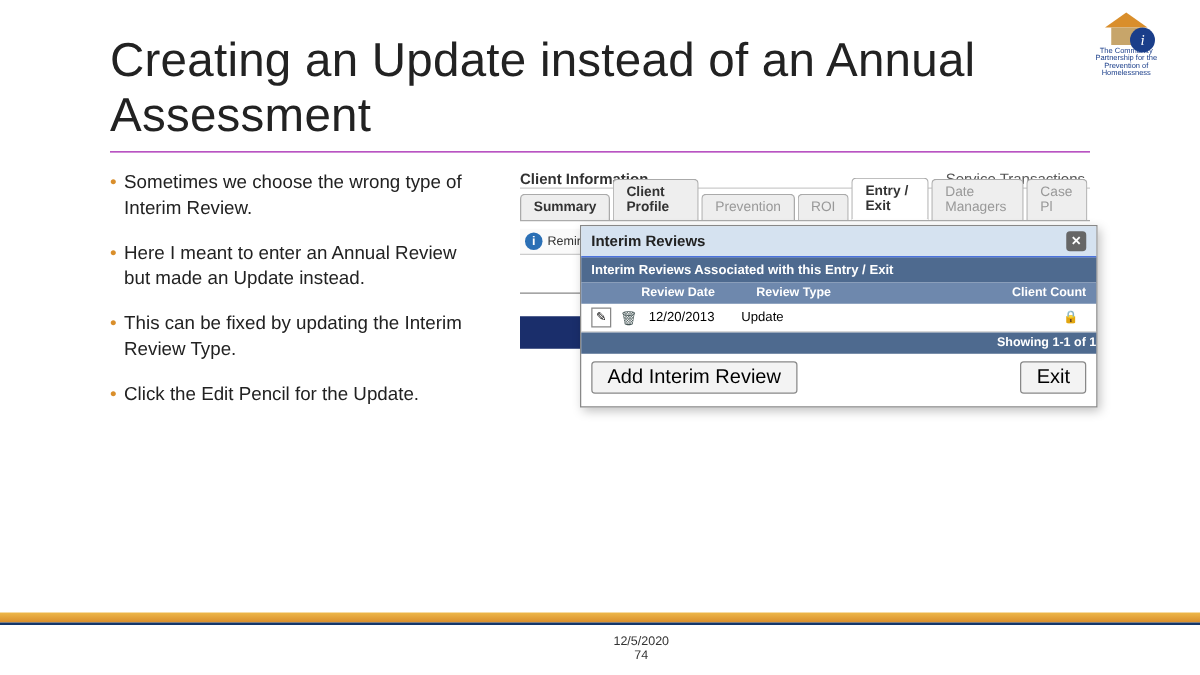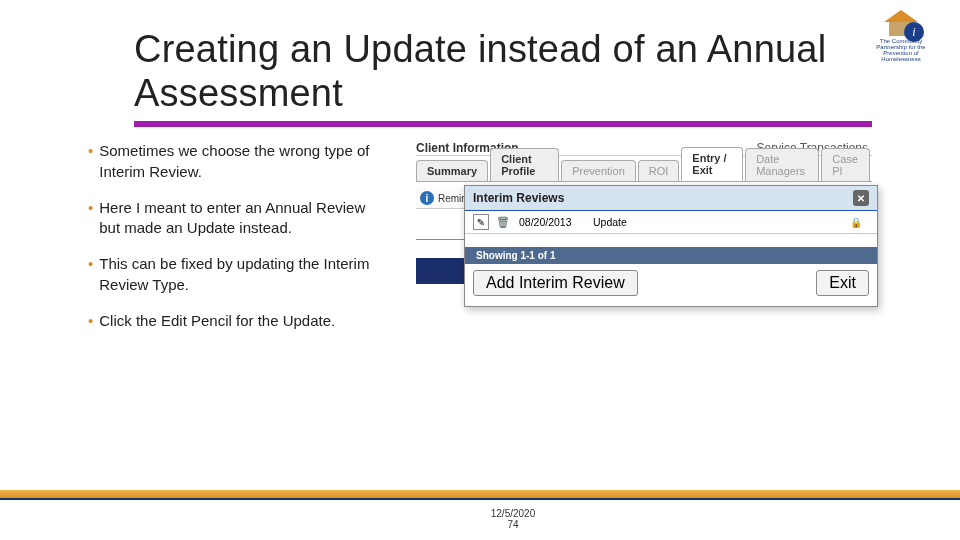--- a/index.html
+++ b/index.html
@@ -1,18 +1,18 @@
 <!DOCTYPE html>
 <html><head>
 <meta charset="utf-8">
 <style>
   * { box-sizing: border-box; margin: 0; padding: 0; }
   html, body { width: 960px; height: 540px; font-family: "Segoe UI", Arial, sans-serif; background: #fff; color: #222; }
   .slide { position: relative; width: 960px; height: 540px; padding: 28px 88px 0 88px; }
-  .title-wrap { border-bottom: 6px solid #a21caf; padding-bottom: 6px; margin-bottom: 14px; margin-left: 46px; }
+  .title-wrap { border-bottom: 1px solid #a21caf; padding-bottom: 6px; margin-bottom: 14px; }
   .title { font-size: 38px; font-weight: 400; line-height: 1.15; letter-spacing: 0.2px; }
   .columns { display: flex; gap: 28px; }
   .leftcol { width: 300px; }
   .bullet-item { display: flex; gap: 6px; font-size: 15px; line-height: 1.35; margin-bottom: 16px; }
   .bullet-dot { color: #d98e2b; }
   .rightcol { flex: 1; position: relative; height: 280px; }
   
   .ci-header { font-size: 12px; font-weight: 600; color: #333; margin-bottom: 4px; border-bottom:1px solid #ccc; display:flex; justify-content:space-between; padding-right:4px;}
   .svc {font-weight:500;color:#555;}
   .tabs { display: flex; gap: 0; font-size: 11px; color: #444; border-bottom: 1px solid #aaa; height:22px; align-items:flex-end; }
@@ -30,21 +30,21 @@
   .modal-sub{background:#4e6a8f;color:#fff;font-size:10.5px;font-weight:700;padding:4px 8px;}
   .modal-cols{display:flex;background:#6e88ad;color:#fff;font-size:10px;font-weight:700;padding:3px 8px;}
   .col-actions{width:40px;}
   .col-date{width:92px;}
   .col-type{flex:1;}
   .col-count{width:90px;text-align:right;}
   .modal-row{display:flex;align-items:center;font-size:10.5px;color:#000;padding:3px 8px;border-bottom:1px solid #ccc;}
   .edit-icon{width:16px;height:16px;background:#fff;border:1px solid #888;display:flex;align-items:center;justify-content:center;margin-right:6px;cursor:pointer;font-size:10px;}
   .del-icon{width:16px;height:16px;display:flex;align-items:center;justify-content:center;cursor:pointer;color:#455;font-size:11px;}
   .lock-icon{font-size:10px;color:#336;margin-left:auto;margin-right:6px;}
-  .modal-pager{background:#4e6a8f;color:#fff;font-size:10px;font-weight:700;text-align:left;padding:3px 11px;margin-top:13px;}
+  .modal-pager{background:#4e6a8f;color:#fff;font-size:10px;font-weight:700;text-align:right;padding:3px 0;}
   .modal-foot{display:flex;justify-content:space-between;padding:6px 8px 10px 8px;}
   .btn{font-size:16px;border:1px solid #888;background:#f3f3f3;padding:3px 12px;border-radius:3px;cursor:pointer;}
   
   .footer-bar{position:absolute;left:0;right:0;bottom:42px;height:8px;background:linear-gradient(#eeb84a,#d98e2b);}
   .footer-line{position:absolute;left:0;right:0;bottom:40px;height:2px;background:#13366a;}
   .footer-row{position:absolute;left:0;right:0;bottom:10px;display:flex;align-items:center;justify-content:space-between;padding:0 44px 0 110px;font-size:10px;color:#333;flex-direction:column;}
   .footer-link{text-decoration:underline;color:#333;text-align:center;flex:1;}
   
   .logo{position:absolute;top:14px;right:24px;width:70px;display:flex;flex-direction:column;align-items:center;font-size:6px;text-align:center;color:#1a3e8a;}
   .house{width:34px;height:22px;position:relative;margin-bottom:2px;}
@@ -109,25 +109,32 @@
         <span>Reminder: Household members must be established on Households tab before cre</span>
       </div>
       <div class="grayline"></div>
       <div class="bluebar"></div>
 
       <div class="modal">
         <div class="modal-head">
           <span>Interim Reviews</span>
           <span class="close-x">✕</span>
         </div>
+        <div class="modal-sub">Interim Reviews Associated with this Entry / Exit</div>
+        <div class="modal-cols">
+          <div class="col-actions"></div>
+          <div class="col-date">Review Date</div>
+          <div class="col-type">Review Type</div>
+          <div class="col-count">Client Count</div>
+        </div>
         <div class="modal-row">
           <span class="edit-icon">✎</span>
           <span class="del-icon">🗑</span>
           <span style="width:8px;"></span>
-          <span style="width:74px;">08/20/2013</span>
+          <span style="width:74px;">12/20/2013</span>
           <span>Update</span>
           <span class="lock-icon">🔒</span>
         </div>
         <div class="modal-pager">Showing 1-1 of 1</div>
         <div class="modal-foot">
           <button class="btn">Add Interim Review</button>
           <button class="btn">Exit</button>
         </div>
       </div>
     </div>

